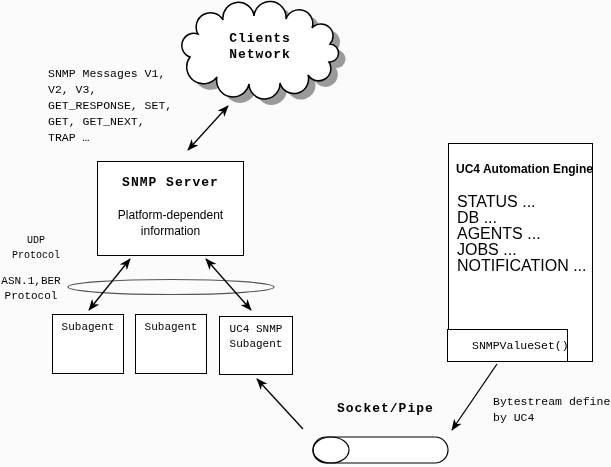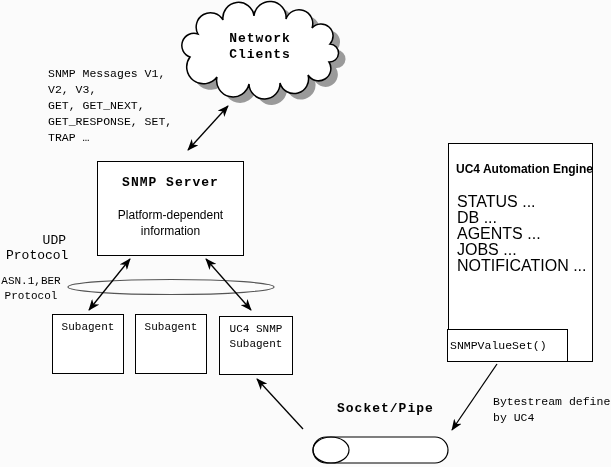--- a/index.html
+++ b/index.html
@@ -55,22 +55,22 @@
   }
   .server-sub{
     margin-top:17px;
     text-align:center;
     font-size:12px; line-height:16px;
   }
 
   
   .udp-label{
     left:6px; top:233px; width:60px;
-    text-align:right;
-    font-size:13px; line-height:15px;
+    text-align:center;
+    font-size:10px; line-height:15px;
   }
   .asn1-label{
     left:0px; top:274px; width:62px;
     text-align:center;
     font-size:11px; line-height:15px;
   }
 
   
   .agent-box{
     background:#ffffff;
@@ -102,21 +102,21 @@
     font-size:16px; line-height:16px;
     white-space:nowrap;
   }
   .func-box{
     left:447px; top:329px;
     width:121px; height:33px;
     background:#ffffff;
     border:1px solid #000;
     box-sizing:border-box;
     font-size:11.5px;
-    padding:9px 0 0 2px;
+    padding:9px 0 0 24px;
     z-index:2;
   }
 
   
   .socket-label{
     left:337px; top:401px;
     font-size:13px; font-weight:bold;
     letter-spacing:1px;
     white-space:nowrap;
   }
@@ -150,29 +150,29 @@
     <line x1="303" y1="429" x2="257" y2="379" stroke="#000" stroke-width="1.3" marker-end="url(#arrow)"></line>
     <line x1="497" y1="364" x2="452" y2="430" stroke="#000" stroke-width="1.3" marker-end="url(#arrow)"></line>
 
     <g>
       <rect x="313" y="437" width="135" height="26" rx="13" ry="13" fill="#ffffff" stroke="#000" stroke-width="1.2"></rect>
       <ellipse cx="331" cy="450" rx="18" ry="13" fill="none" stroke="#000" stroke-width="1.2"></ellipse>
     </g>
   </svg>
 
   <div class="abs mono cloud-label">
+    <div>Clients</div>
     <div>Network</div>
-    <div>Clients</div>
   </div>
 
   <div class="abs mono snmp-messages">
     <div>SNMP Messages V1,</div>
     <div>V2, V3,</div>
+    <div>GET_RESPONSE, SET,</div>
     <div>GET, GET_NEXT,</div>
-    <div>GET_RESPONSE, SET,</div>
     <div>TRAP …</div>
   </div>
 
   <div class="abs server-box">
     <div class="mono server-title">SNMP Server</div>
     <div class="sans server-sub">
       <div>Platform-dependent</div>
       <div>information</div>
     </div>
   </div>

